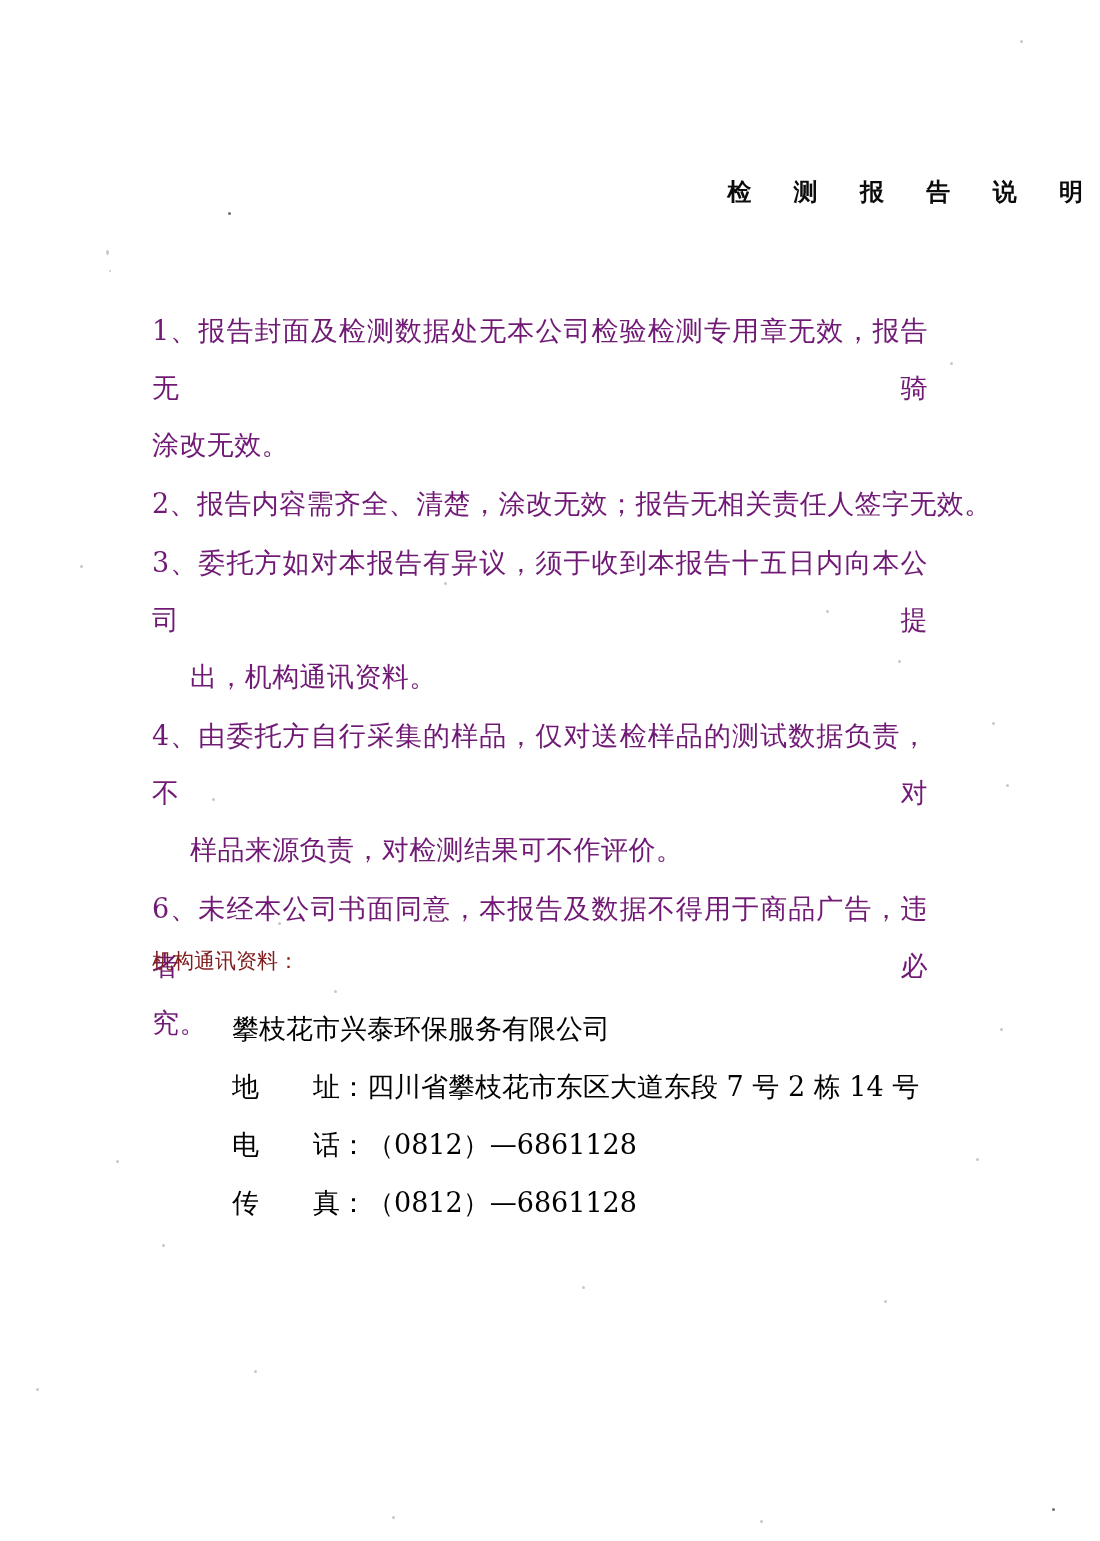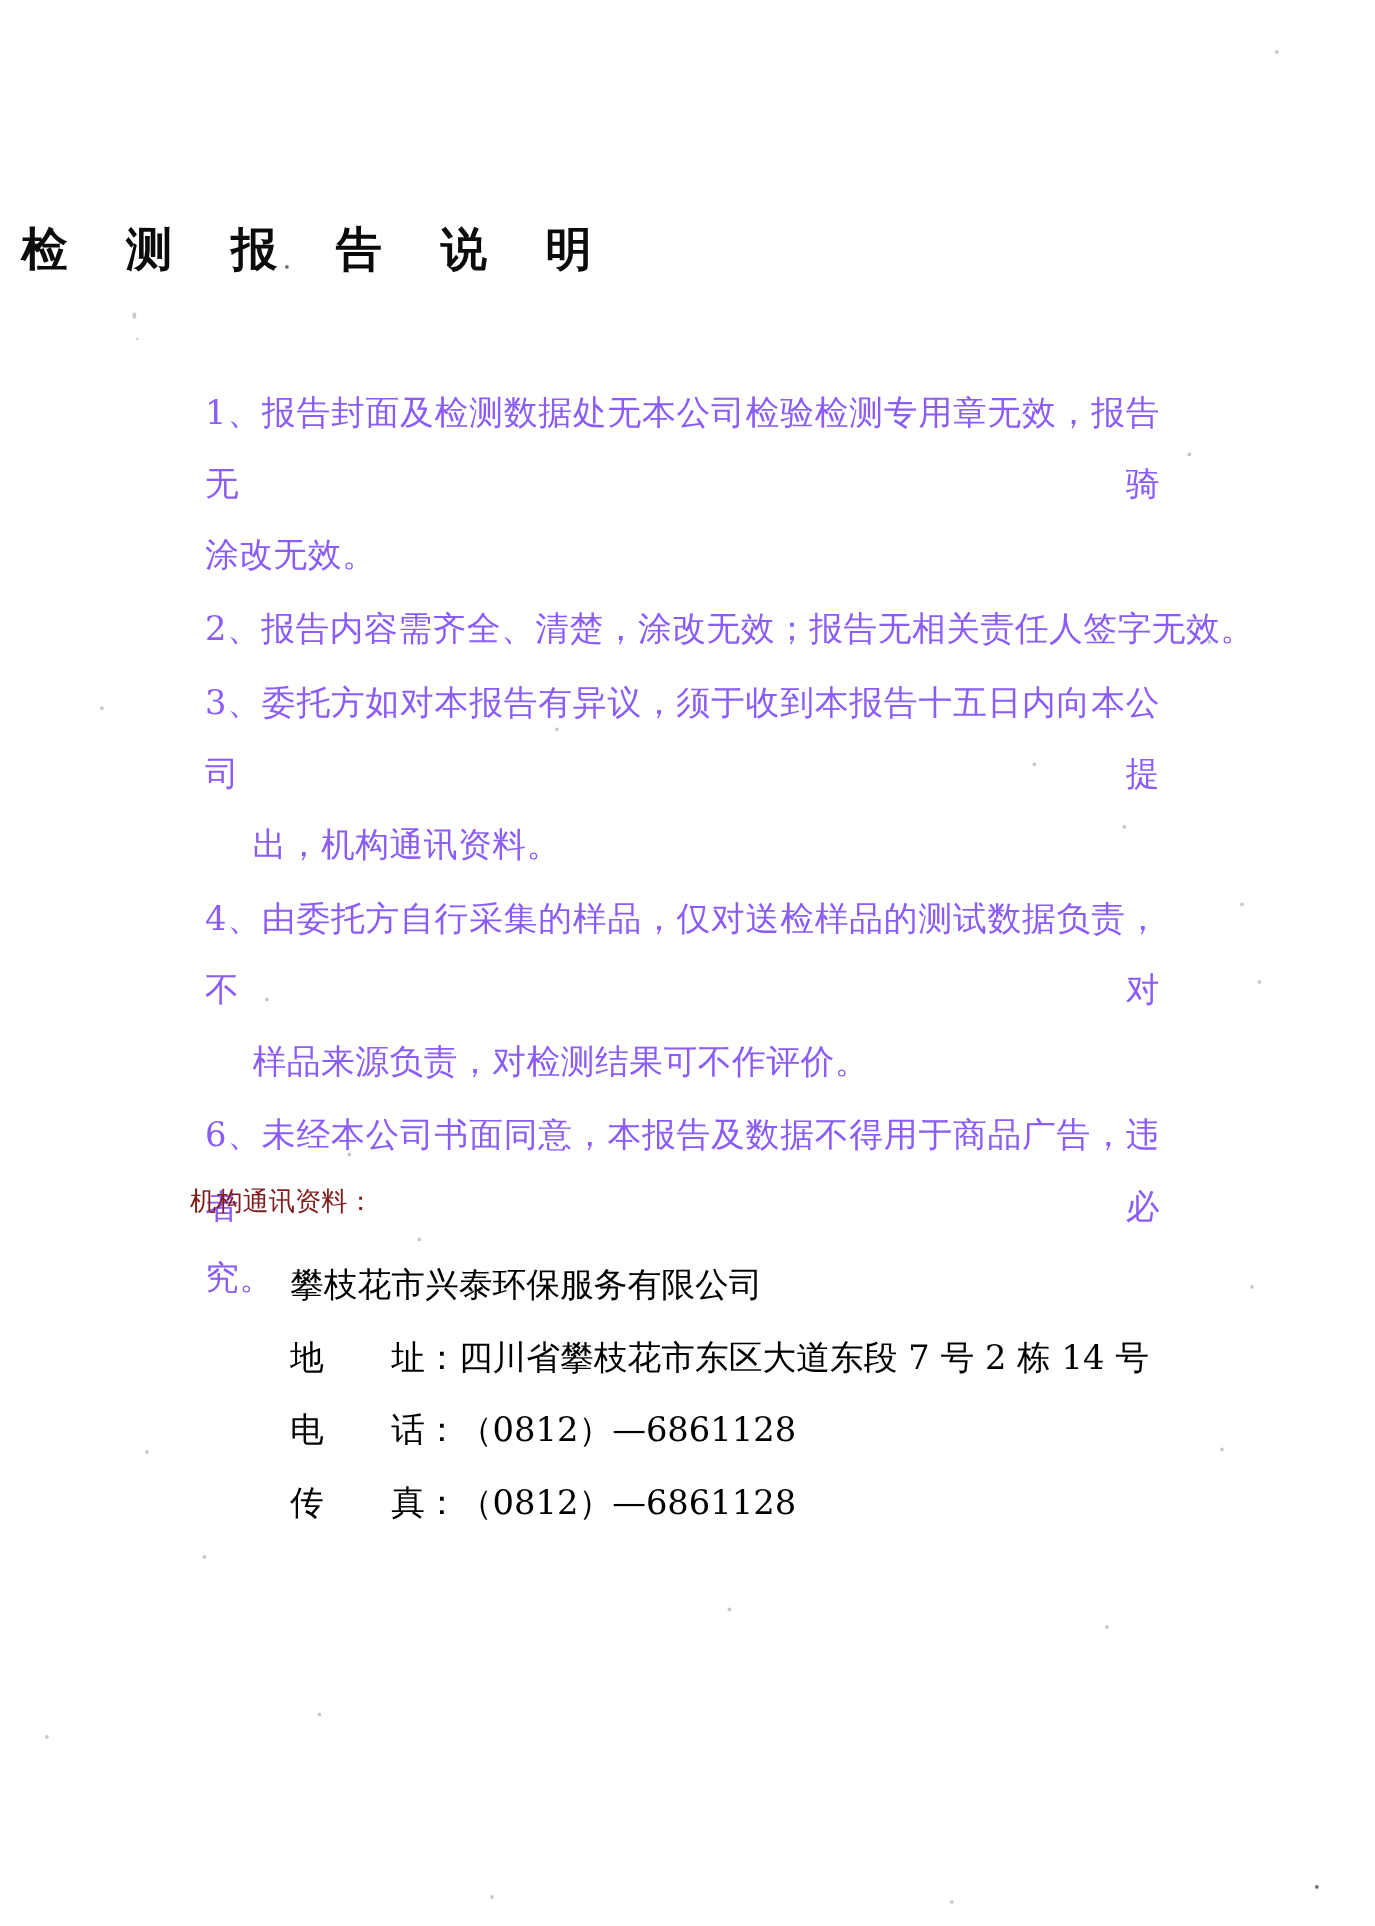--- a/index.html
+++ b/index.html
@@ -25,44 +25,44 @@
     opacity: .55;
     pointer-events: none;
   }
   .speck.dark { background: #4a4a4a; opacity: .8; }
 
   .doc-title {
     position: absolute;
     left: 0;
     top: 178px;
     width: 1100px;
-    text-align: left;
+    text-align: right;
     font-family: "DejaVu Sans", "Liberation Sans", sans-serif;
     font-weight: bold;
-    font-size: 37px;
+    font-size: 24px;
     letter-spacing: 17px;
     text-indent: 17px;
     color: #0b0b0b;
     line-height: 1.2;
   }
 
   .body-block {
     position: absolute;
     left: 152px;
     top: 302px;
     width: 776px;
   }
 
   .clause {
     font-size: 27px;
     line-height: 57px;
-    color: #8b5cf6;
+    color: #701a75;
     letter-spacing: .4px;
     text-align: justify;
-    margin: 0 0 2px 12px;
+    margin: 0 0 2px 0;
   }
   .clause .ln { display: block; white-space: pre; }
   .clause .ln.indent { padding-left: 38px; }
   .clause .ln.just {
     display: block;
     text-align: justify;
     text-align-last: justify;
     white-space: normal;
   }
 

